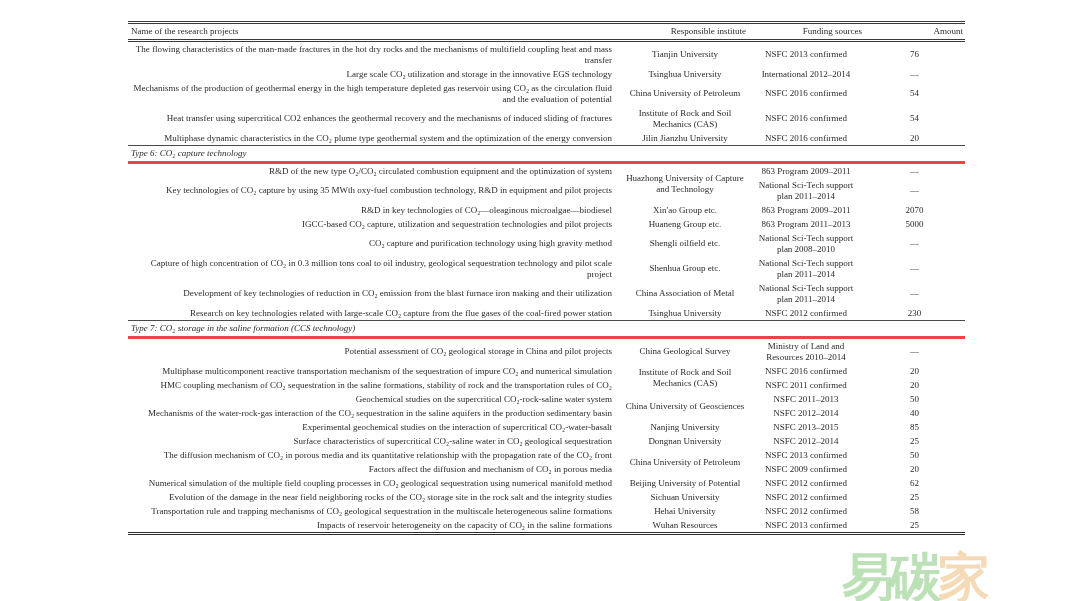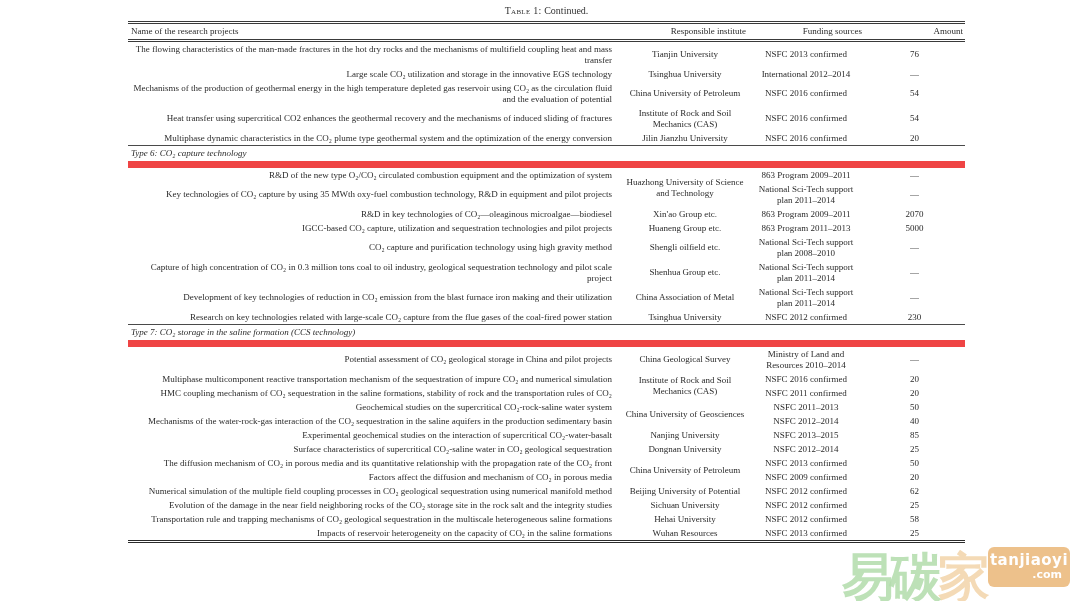--- a/index.html
+++ b/index.html
@@ -34,21 +34,21 @@
     padding: 2px 2px; border-bottom: 3px double #3a3a3a; font-size: 9px;
   }
   th.h-name { text-align: left; padding-left: 3px; }
 
   td { vertical-align: middle; padding: 1.5px 2px; }
   td.name { text-align: right; padding-left: 3px; padding-right: 10px; }
   td.inst, td.fund, td.amt { text-align: center; }
 
   tr.section-row td {
     text-align: left; font-style: italic; padding-left: 3px;
-    border-top: 1px solid #4a4a4a; border-bottom: 7px solid #ef4444;
+    border-top: 1px solid #4a4a4a; border-bottom: 3px solid #ef4444;
     padding-top: 2px; padding-bottom: 2px;
   }
 
   
   .watermark {
     position: absolute; right: 0px; bottom: 0px; width: 230px; height: 62px;
     pointer-events: none; z-index: 5;
   }
   .wm-char {
     position: absolute; bottom: -6px;
@@ -65,24 +65,20 @@
     text-align: center; padding-top: 5px;
   }
   .wm-badge .l1 { font-size: 15px; line-height: 17px; letter-spacing: 0.5px; }
   .wm-badge .l2 { font-size: 11px; line-height: 12px; text-align: right; padding-right: 8px; }
 </style>
 </head>
 <body>
 
 <div class="page">
 
-  <div class="tbl-title">
-    <span class="sc">Table 1:</span>
-    <span>Continued.</span>
-  </div>
 
   <table class="research">
     <colgroup>
       <col class="c-name">
         <col class="c-inst">
         <col class="c-fund">
         <col class="c-amt">
     </colgroup>
     <thead>
       <tr>
@@ -121,21 +117,21 @@
           <td class="name">Multiphase dynamic characteristics in the CO₂ plume type geothermal system and the optimization of the energy conversion</td>
           <td class="inst">Jilin Jianzhu University</td>
           <td class="fund">NSFC 2016 confirmed</td>
           <td class="amt">20</td>
         </tr>
         <tr class="section-row">
           <td class="section" colspan="4">Type 6: CO₂ capture technology</td>
         </tr>
         <tr>
           <td class="name">R&amp;D of the new type O₂/CO₂ circulated combustion equipment and the optimization of system</td>
-          <td class="inst" rowspan="2">Huazhong University of Science and Technology</td>
+          <td class="inst" rowspan="2">Huazhong University of Capture and Technology</td>
           <td class="fund">863 Program 2009–2011</td>
           <td class="amt">—</td>
         </tr>
         <tr>
           <td class="name">Key technologies of CO₂ capture by using 35 MWth oxy-fuel combustion technology, R&amp;D in equipment and pilot projects</td>
           <td class="fund">National Sci-Tech support plan 2011–2014</td>
           <td class="amt">—</td>
         </tr>
         <tr>
           <td class="name">R&amp;D in key technologies of CO₂—oleaginous microalgae—biodiesel</td>
@@ -251,19 +247,15 @@
           <td class="fund">NSFC 2013 confirmed</td>
           <td class="amt">25</td>
         </tr>
       </tbody>
   </table>
 
   <div class="watermark">
     <span class="wm-char ch0" style="color: rgb(180, 221, 174);">易</span>
     <span class="wm-char ch1" style="color: rgb(180, 221, 174);">碳</span>
     <span class="wm-char ch2" style="color: rgb(243, 214, 172);">家</span>
-    <div class="wm-badge" style="background: rgb(236, 188, 130); color: rgb(255, 255, 255);">
-      <div class="l1">tanjiaoyi</div>
-      <div class="l2">.com</div>
-    </div>
   </div>
 
 </div>
 
 </body></html>

